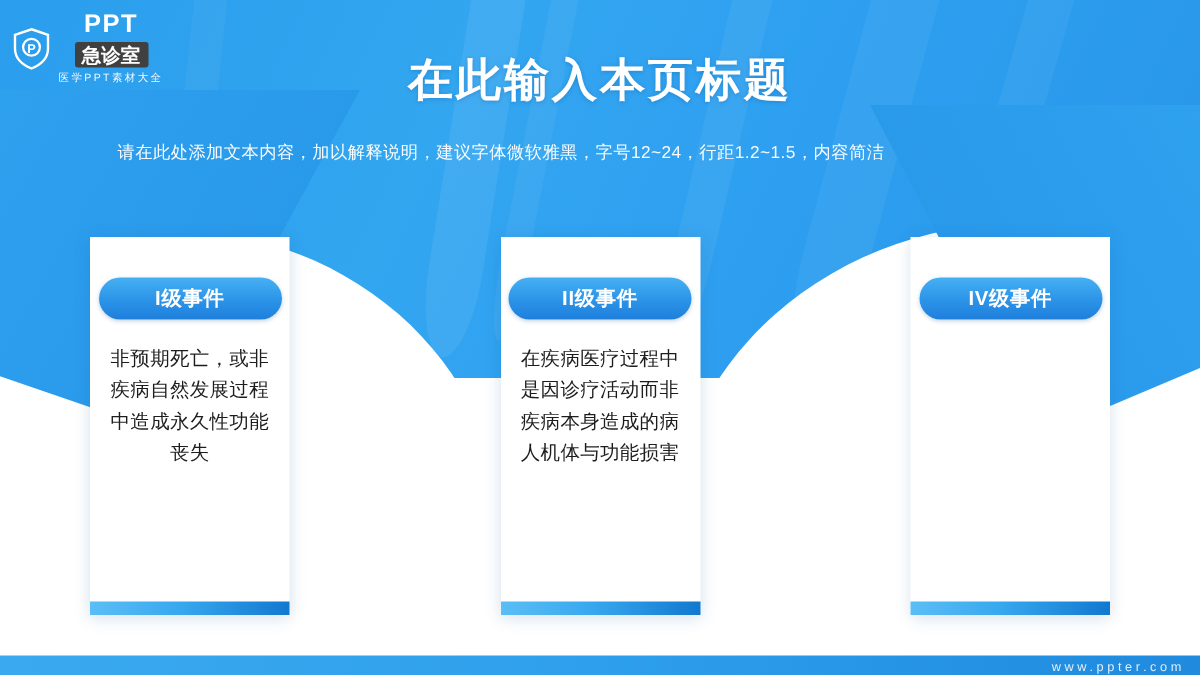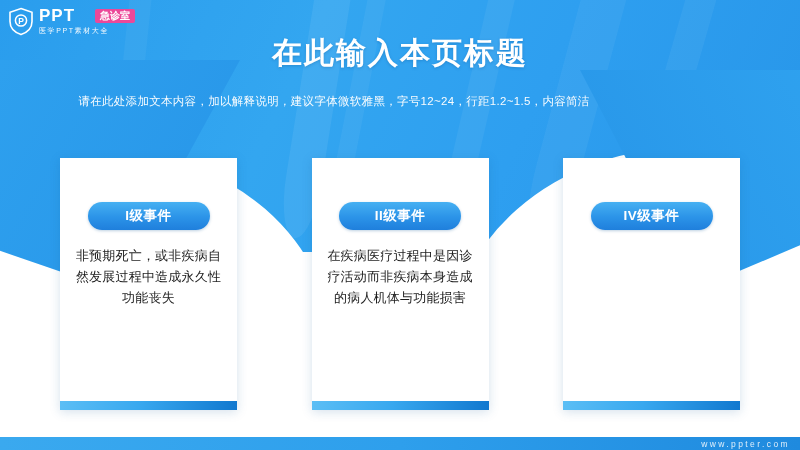--- a/index.html
+++ b/index.html
@@ -52,27 +52,27 @@
   .right-blue-wedge {
     position:absolute; right:-40px; top:70px; width:260px; height:220px;
     background:linear-gradient(240deg,#2fa2ef,#2795e8);
     clip-path:polygon(0 0, 100% 0, 100% 72%, 44% 100%);
   }
 
   
   .logo { position:absolute; left:8px; top:7px; display:flex; align-items:center; gap:5px; z-index:40; }
   .shield { width:26px; height:29px; flex:0 0 auto; }
   .logo-text { display:flex; flex-direction:column; justify-content:center; }
-  .logo-row { display:flex; align-items:center; gap:20px; }
+  .logo-row { display:flex; align-items:center; gap:4px;flex-direction:column; }
   .logo-ppt {
     font-size:17px; font-weight:bold; color:#ffffff; letter-spacing:1px;
     font-family:"Liberation Sans", sans-serif; line-height:1;
   }
   .logo-badge {
-    background:#ec4899; color:#ffffff; font-size:10px; font-weight:bold;
+    background:#404040; color:#ffffff; font-size:13px; font-weight:bold;
     padding:1.5px 5px; border-radius:2px; line-height:1.1; white-space:nowrap;
   }
   .logo-sub {
     font-size:7px; color:#ffffff; letter-spacing:1.6px; margin-top:2px;
     white-space:nowrap; opacity:.95;
   }
 
   
   .title {
     position:absolute; left:0; top:33px; width:800px; text-align:center; z-index:30;
@@ -83,24 +83,24 @@
     position:absolute; left:0; top:94px; width:668px; text-align:center; z-index:30;
     font-size:11.5px; color:#ffffff; letter-spacing:.3px; opacity:.97;
   }
 
   
   .cards {
     position:absolute; left:60px; top:158px; width:680px; height:252px;
     display:flex; justify-content:space-between; z-index:25;
   }
   .card {
-    width:177px; height:252px; background:#ffffff;
+    width:133px; height:252px; background:#ffffff;
     box-shadow:0 2px 10px rgba(20,90,150,0.18);
     display:flex; flex-direction:column; align-items:center;
-    padding:44px 13px 0 13px; position:relative;
+    padding:27px 13px 0 13px; position:relative;
   }
   .card-bar {
     position:absolute; left:0; bottom:0; width:100%; height:9px;
     background:linear-gradient(90deg,#5bbef5 0%,#38a8ef 45%,#1178cf 100%);
   }
   .badge {
     width:122px; height:28px; border-radius:14px; display:flex;
     align-items:center; justify-content:center;
     background:linear-gradient(180deg,#46b0f2 0%,#2b93e8 55%,#1f7fdc 100%);
     color:#ffffff; font-size:13.5px; font-weight:bold; letter-spacing:.5px;

